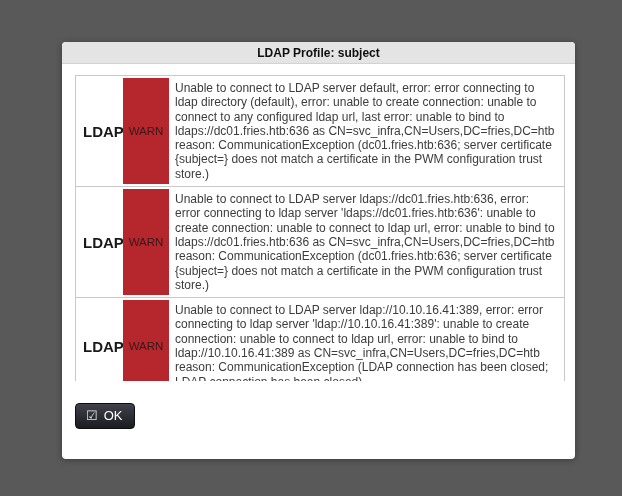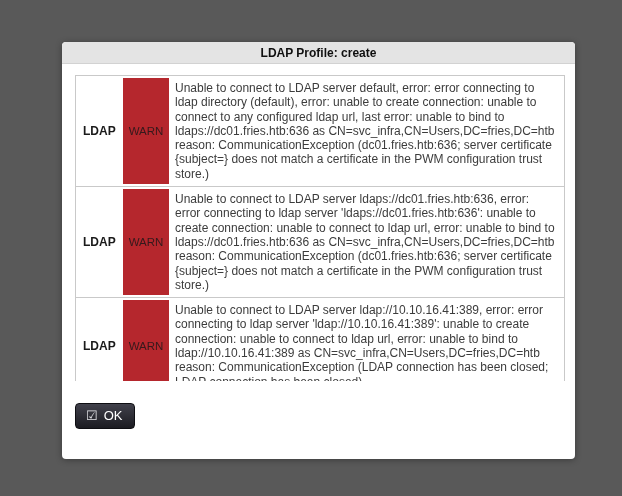--- a/index.html
+++ b/index.html
@@ -29,21 +29,21 @@
   }
   .dialog-body { padding: 11px 10px 0 13px; }
   .table-clip { height: 306px; overflow: hidden; }
   .health-table { border: 1px solid #c9c9c9; background: #fff; }
   .health-row { display: flex; align-items: stretch; padding: 2px; }
   .health-row + .health-row { border-top: 1px solid #c9c9c9; }
   .cell-topic {
     flex: none; width: 45px;
     display: flex; align-items: center;
     padding-left: 5px;
-    font-size: 12px; font-weight: bold; color: #1a1a1a;
+    font-size: 15px; font-weight: bold; color: #1a1a1a;
   }
   .cell-status {
     flex: none; width: 46px;
     display: flex; align-items: center; justify-content: center;
     font-size: 11.5px; color: #35191c;
   }
   .cell-detail {
     flex: 1;
     padding: 3px 5px 3px 6px;
     font-size: 12px; line-height: 14.3px; color: #3c3c3c;
@@ -62,21 +62,21 @@
     cursor: pointer;
   }
   .ok-icon { font-size: 13px; color: #e2e2e6; line-height: 1; }
 </style>
 </head>
 <body style="background: rgb(89, 89, 89);">
 
 <div class="backdrop">
   <div class="dialog">
 
-    <div class="title-bar">LDAP Profile: create</div>
+    <div class="title-bar">LDAP Profile: subject</div>
 
     <div class="dialog-body">
 
       <div class="table-clip">
         <div class="health-table">
 
           <div class="health-row">
             <div class="cell-topic">LDAP</div>
             <div class="cell-status warn-cell" style="background: rgb(181, 39, 45);">WARN</div>
             <div class="cell-detail">Unable to connect to LDAP server default, error: error connecting to ldap directory (default), error: unable to create connection: unable to connect to any configured ldap url, last error: unable to bind to ldaps://dc01.fries.htb:636 as CN=svc_infra,CN=Users,DC=fries,DC=htb

